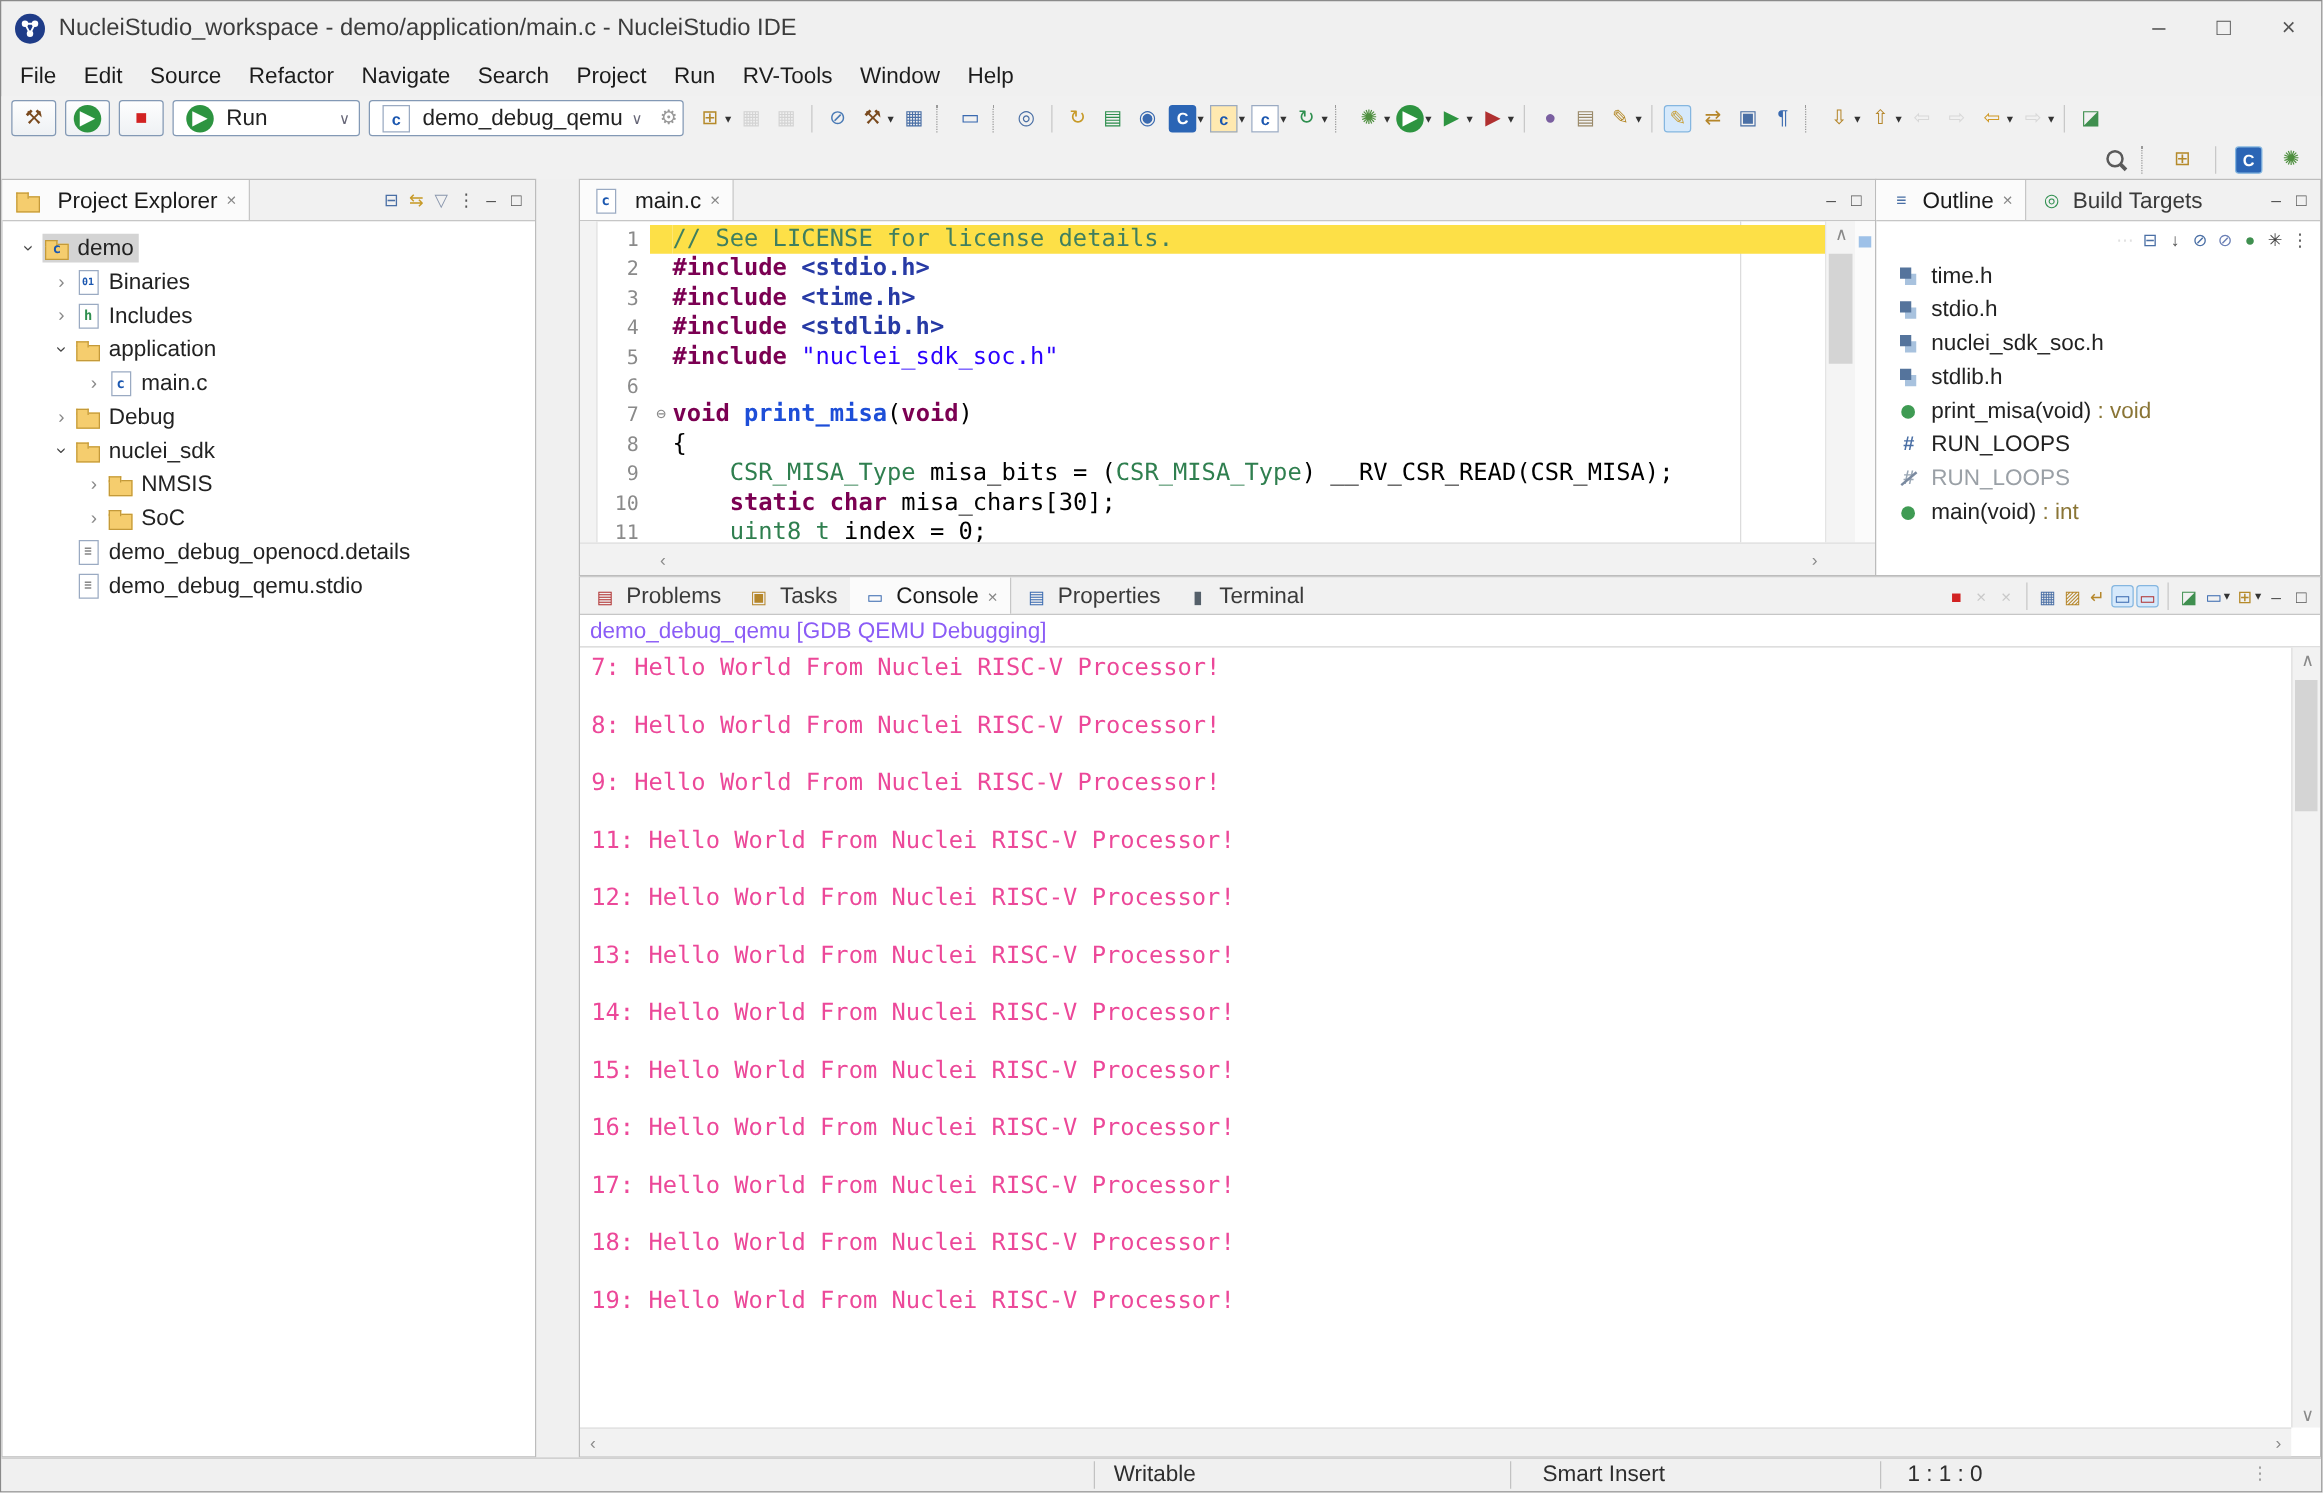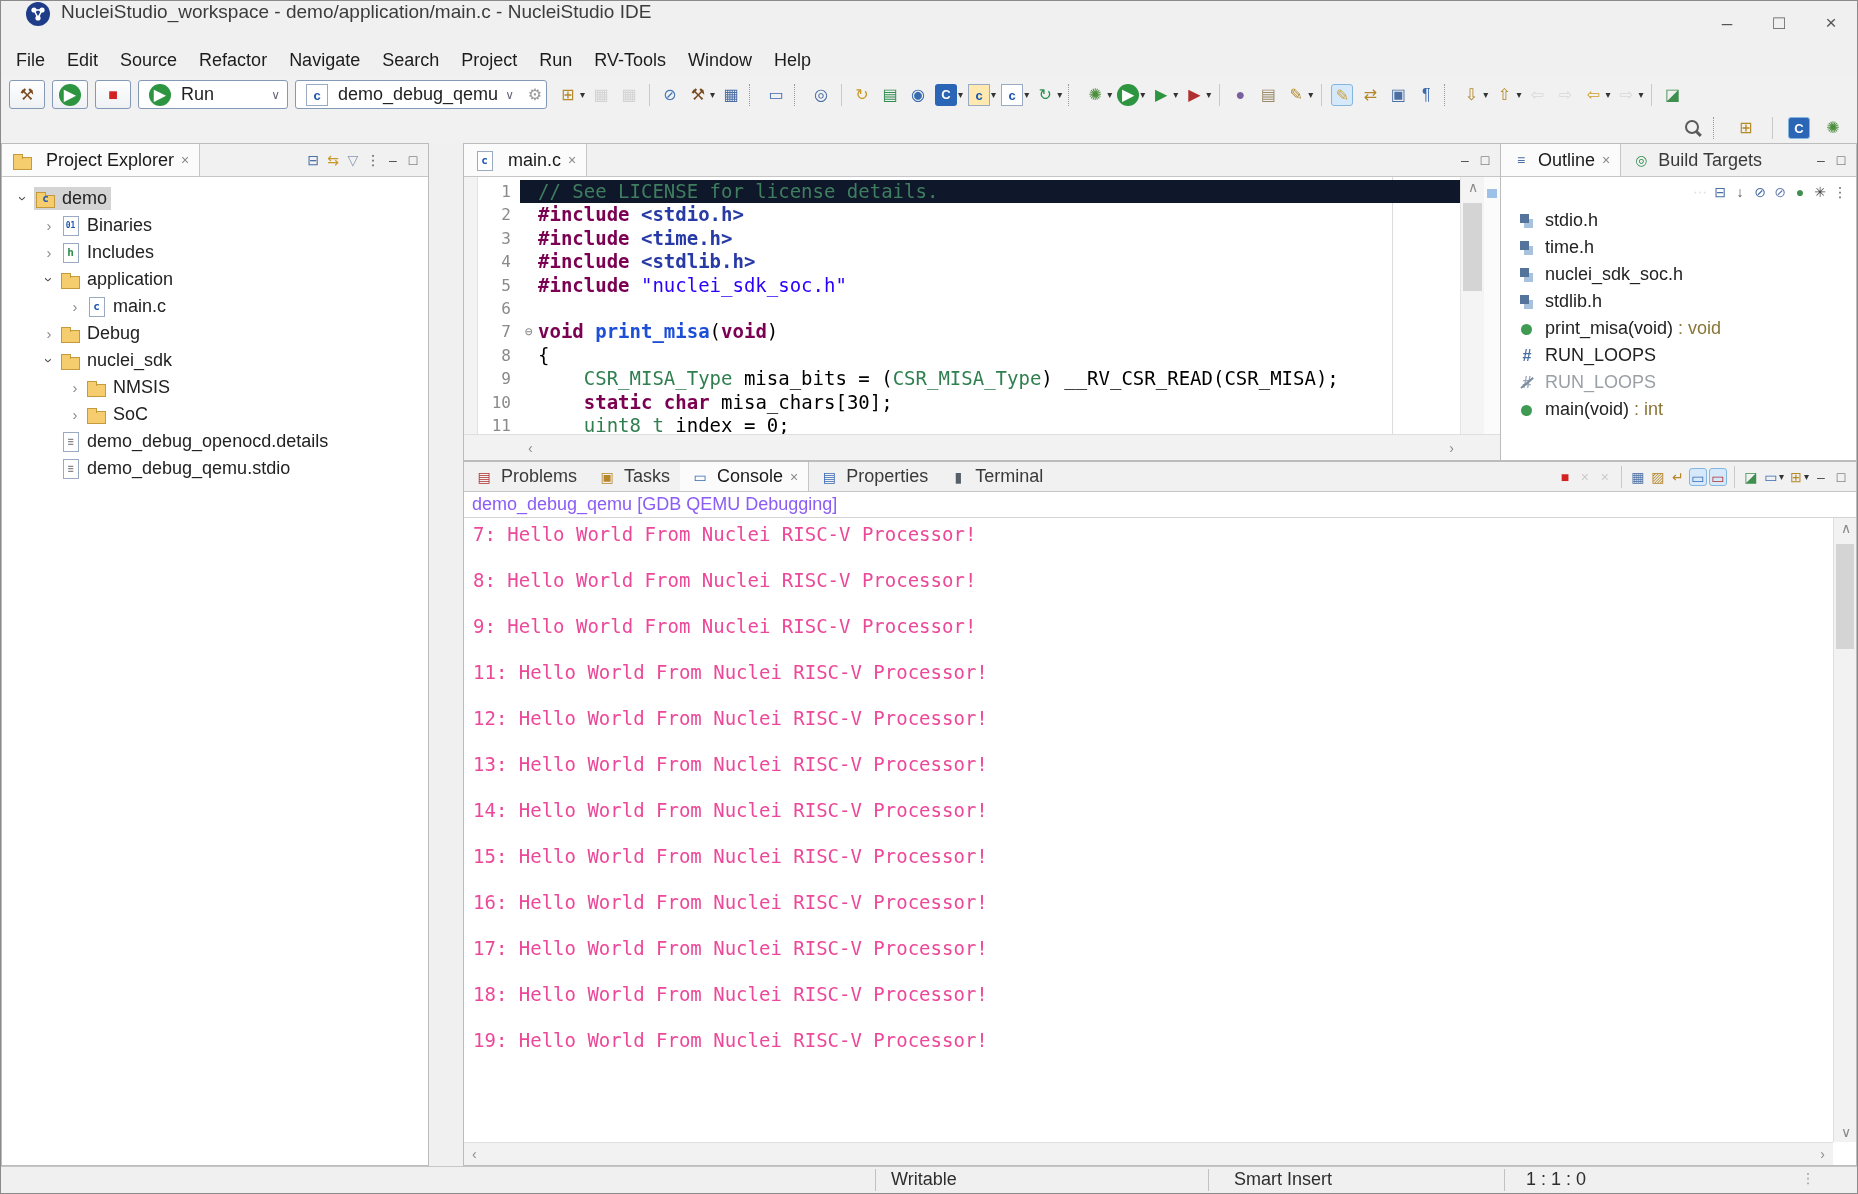--- a/index.html
+++ b/index.html
@@ -1,21 +1,21 @@
 <!DOCTYPE html>
 <html><head>
 <meta charset="utf-8">
 <style>
   * { margin:0; padding:0; box-sizing:border-box; }
   html,body { background:#d8d8d8; }
   .app { position:relative; width:1858px; height:1194px; background:#f0f0f0;
          border:1px solid #8a8a8a; overflow:hidden;
          font-family:"Liberation Sans", sans-serif; color:#222; }
   
-  .titlebar { height:43px; display:flex; padding-left:24px; }
+  .titlebar { height:43px; display:flex; align-items:center; padding-left:10px; }
   .title-text { font-size:19px; color:#3c3c3c; margin-left:10px; }
   .wctrls { margin-left:auto; display:flex; }
   .wctrl { width:52px; height:43px; display:flex; align-items:center; justify-content:center;
            font-size:19px; color:#555; }
   .menubar { height:33px; display:flex; align-items:center; padding-left:4px; }
   .menu-item { padding:0 11px; font-size:18px; color:#1c1c1c; height:100%; display:flex; align-items:center; }
   .toolbar { height:35px; display:flex; align-items:center; padding-left:8px; background:#f1f1f1; }
   .toolbar2 { height:31px; display:flex; align-items:center; justify-content:flex-end;
               padding-right:10px; gap:6px; background:#f1f1f1; }
   .tbtn { width:36px; height:29px; border:1px solid #8399b5; border-radius:3px;
@@ -75,21 +75,21 @@
   
   #ed-body { position:absolute; left:0; top:33px; right:0; bottom:0; }
   #ruler { position:absolute; left:0; top:0; bottom:26px; width:14px; background:#f3f3f3;
            border-right:1px solid #e2e2e2; }
   #code { position:absolute; left:14px; top:0; right:40px; bottom:26px; overflow:hidden;
           font-family:"DejaVu Sans Mono",monospace; padding-top:3px; }
   .cl { display:flex; height:23.4px; line-height:23.4px; }
   .cl .ln { width:42px; text-align:right; padding-right:9px; color:#8a8a8a; font-size:16px; flex:none; }
   .cl .fc { width:18px; color:#8a8a8a; font-size:13px; text-align:center; flex:none; }
   .cl .ct { flex:1; white-space:pre; font-size:19px; color:#000; }
-  .cl.hl .fc, .cl.hl .ct { background:#0f172a; }
+  .cl.hl .fc, .cl.hl .ct { background:#fde047; }
   .tk-cmt { color:#3f7f5f; } .tk-dir { color:#7b0052; font-weight:bold; }
   .tk-hdr { color:#273aa5; font-weight:bold; } .tk-str { color:#2a00ff; }
   .tk-kw { color:#7b0052; font-weight:bold; } .tk-fn { color:#1d4ed8; font-weight:bold; }
   .tk-typ { color:#2f7f4f; } .tk-num, .tk-p { color:#000; }
   #pmargin { position:absolute; left:928px; top:0; bottom:26px; width:1px; background:#dcdcdc; }
   #ed-vscroll { position:absolute; right:16px; top:0; bottom:26px; width:24px; background:#f4f4f4;
                 border-left:1px solid #e4e4e4; }
   #ed-vthumb { position:absolute; left:2px; right:2px; top:26px; height:88px; background:#d4d4d4; }
   #ed-annot { position:absolute; right:0; top:0; bottom:26px; width:16px; background:#fbfbfb; }
   #ed-atick { position:absolute; left:3px; right:3px; top:12px; height:9px; background:#9ec1e8; }
@@ -468,25 +468,25 @@
         <span class="ic sm" style="color: rgb(85, 85, 85);">↓</span>
         <span class="ic sm" style="color: rgb(74, 111, 165);">⊘</span>
         <span class="ic sm" style="color: rgb(106, 127, 181);">⊘</span>
         <span class="ic sm" style="color: rgb(63, 143, 79);">●</span>
         <span class="ic sm" style="color: rgb(68, 68, 68);">✳</span>
         <span class="ic sm" style="color: rgb(85, 85, 85);">⋮</span>
       </div>
     <div id="ol-list">
         <div class="orow">
           <span class="oi oi-include"></span>
+          <span>time.h</span>
+        </div>
+        <div class="orow">
+          <span class="oi oi-include"></span>
           <span>stdio.h</span>
-        </div>
-        <div class="orow">
-          <span class="oi oi-include"></span>
-          <span>time.h</span>
         </div>
         <div class="orow">
           <span class="oi oi-include"></span>
           <span>nuclei_sdk_soc.h</span>
         </div>
         <div class="orow">
           <span class="oi oi-include"></span>
           <span>stdlib.h</span>
         </div>
         <div class="orow">

